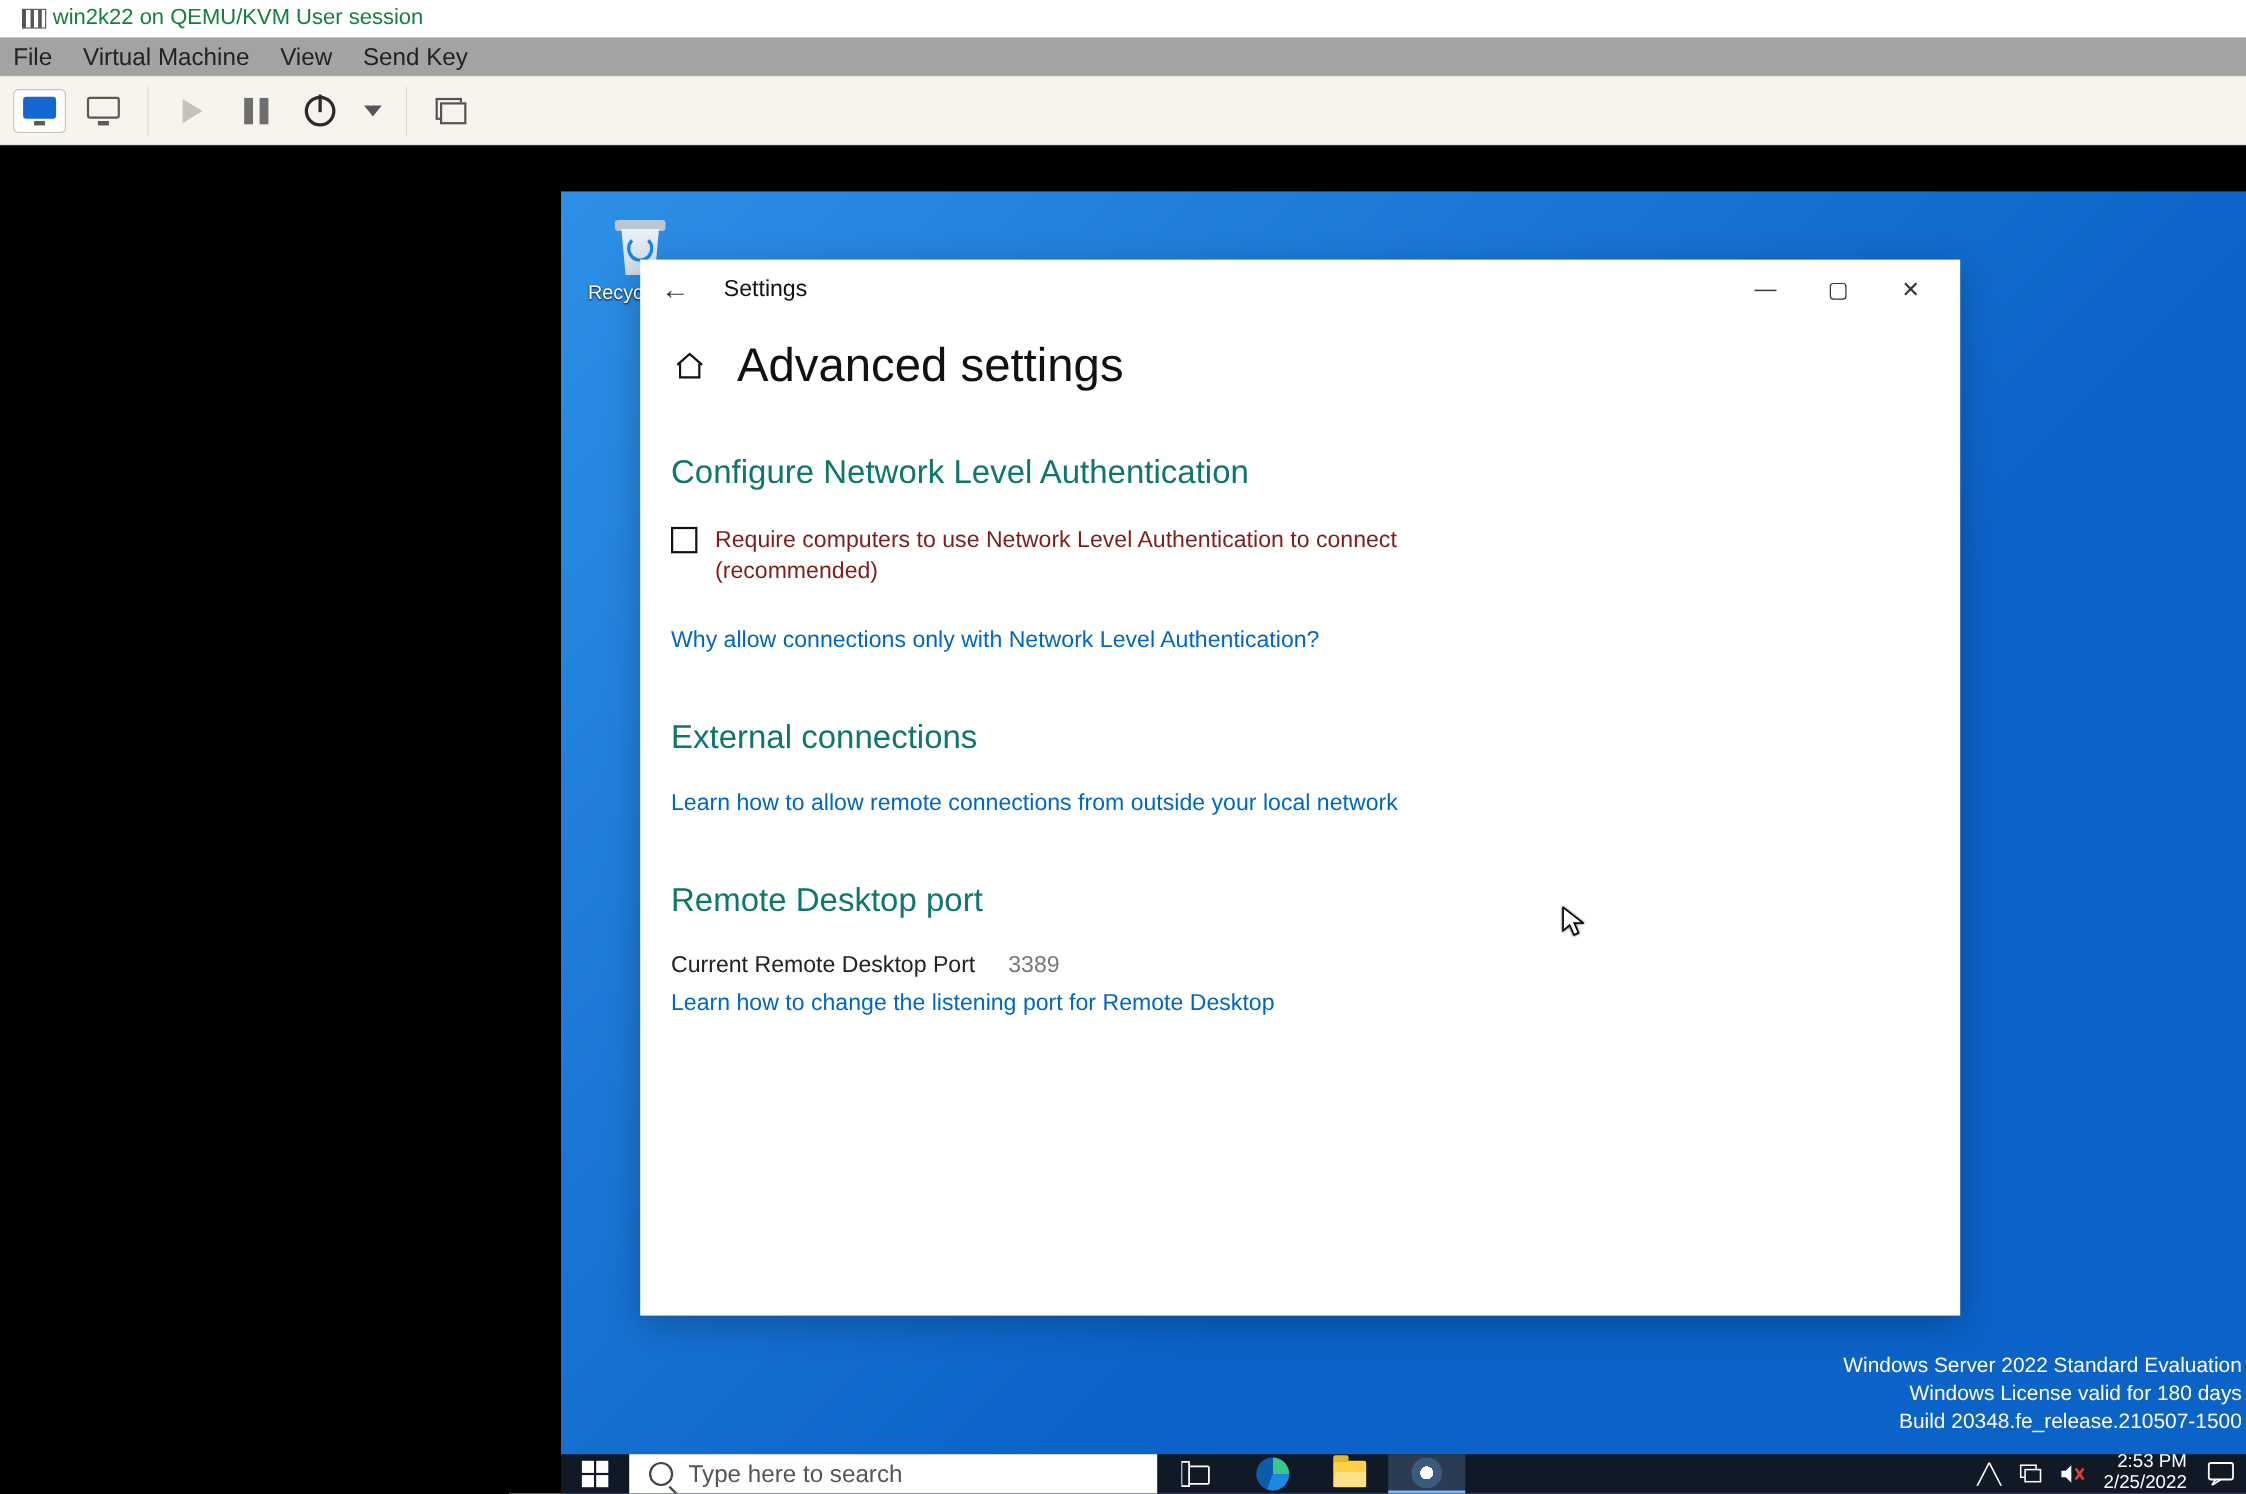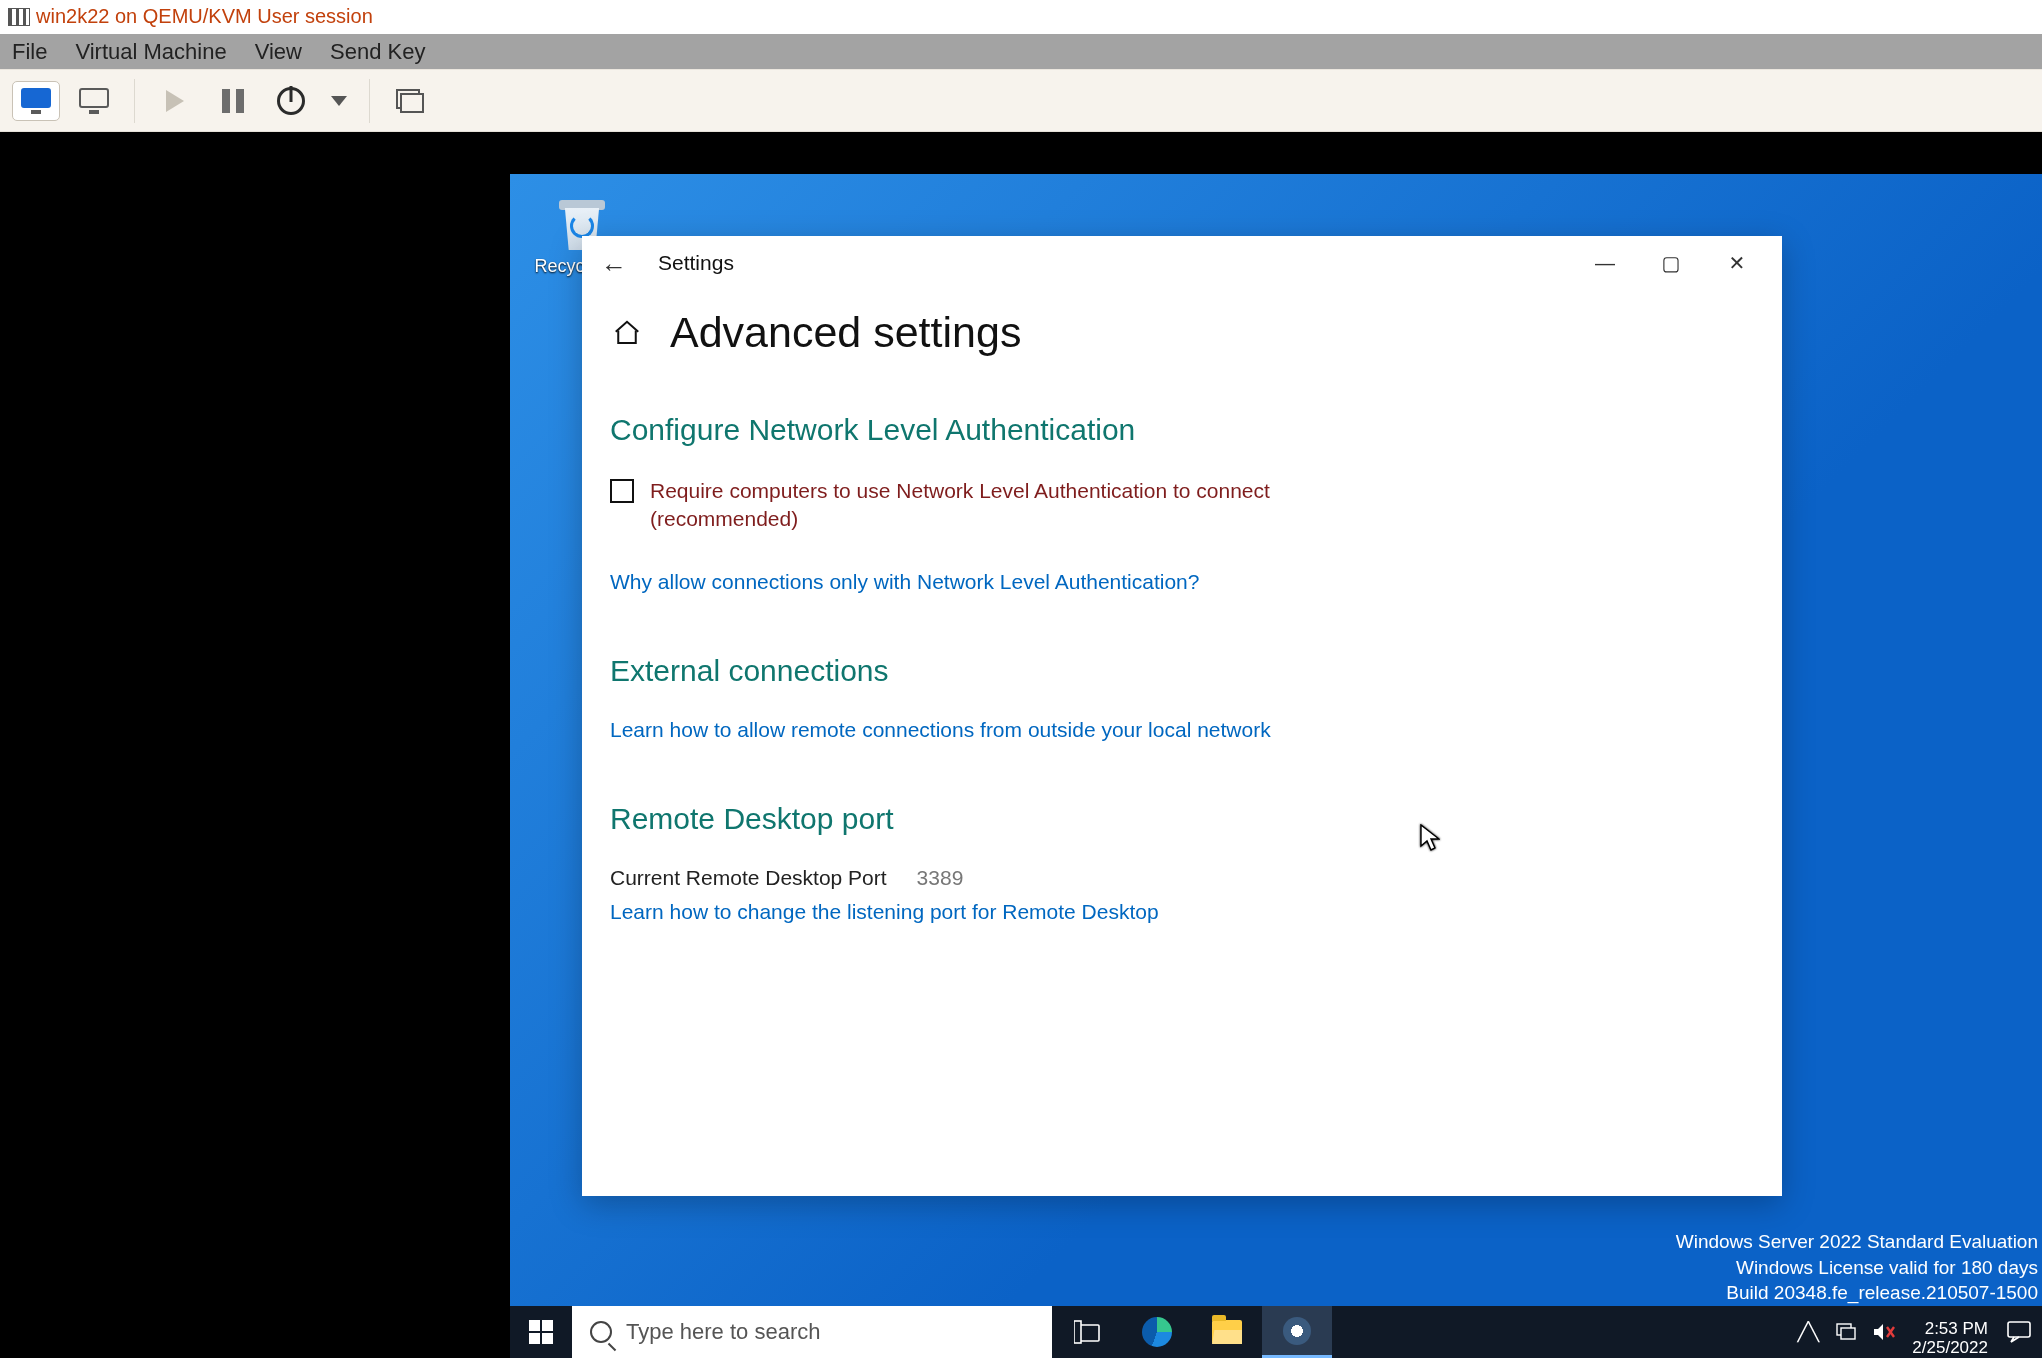--- a/index.html
+++ b/index.html
@@ -1,18 +1,18 @@
 <!DOCTYPE html>
 <html><head>
 <meta charset="utf-8">
 <style>
   * { box-sizing: border-box; margin: 0; padding: 0; }
   html, body { width: 2042px; height: 1358px; font-family: "Segoe UI", Arial, sans-serif; overflow: hidden; background:#fff;}
   
-  .vm-titlebar { height: 34px; display:flex; align-items:center; padding:0 8px; font-size:20px; color:#c2410c; background:#fff; border-bottom:1px solid #fff;}
+  .vm-titlebar { height: 34px; display:flex; align-items:center; padding:0 8px; font-size:20px; color:#15803d; background:#fff; border-bottom:1px solid #fff;margin-left:12px;}
   .vm-titlebar .logo { width:22px; height:18px; margin-right:6px; background:
       linear-gradient(to right,#555 3px,transparent 3px) 0 0/7px 18px,
       linear-gradient(to right,#555 3px,transparent 3px) 7px 0/7px 18px,
       linear-gradient(to right,#555 3px,transparent 3px) 14px 0/7px 18px;
       border:1px solid #555; }
   .vm-menubar { height: 36px; display:flex; align-items:center; gap:28px; padding:0 12px; font-size:22px; color:#222; background:#a3a3a3; border-bottom:1px solid #ebe6de;}
   .vm-menubar span { cursor:default; }
   .vm-toolbar { height:62px; display:flex; align-items:center; gap:10px; padding:0 12px; background:#f7f3ed; border-bottom:1px solid #e5e0d8;}
   .tb-btn { width:48px; height:40px; border:1px solid transparent; border-radius:5px; display:flex; align-items:center; justify-content:center; }
   .tb-btn.active { border:1px solid #c9c2b6; background:#fff; }
@@ -59,21 +59,21 @@
   .sec2{margin-top:12px;}
   .port-row{display:flex;gap:30px;font-size:21px;margin-bottom:10px;}
   .port-label{color:#222;}
   .port-val{color:#777;}
   
   .cursor{position:absolute;left:838px;top:588px;width:20px;height:28px;pointer-events:none;}
   .cursor svg{width:20px;height:28px;filter:drop-shadow(0 0 1px #000);}
   
   .watermark{position:absolute;right:4px;bottom:52px;text-align:right;color:#fff;font-size:19px;line-height:1.35;}
   
-  .taskbar{position:absolute;left:0;right:0;bottom:0;height:52px;background:#101926;display:flex;align-items:stretch;color:#fff;}
+  .taskbar{position:absolute;left:0;right:0;bottom:0;height:36px;background:#101926;display:flex;align-items:stretch;color:#fff;}
   .start-btn{width:62px;display:flex;align-items:center;justify-content:center;}
   .win-logo{width:24px;height:24px;display:grid;grid-template:1fr 1fr/1fr 1fr;gap:2px;}
   .win-logo span{background:#fff;}
   .search-box{width:480px;background:#fff;display:flex;align-items:center;gap:14px;padding:0 18px;color:#555;font-size:22px;}
   .mag{width:22px;height:22px;border:2px solid #444;border-radius:50%;position:relative;}
   .mag::after{content:"";position:absolute;right:-7px;bottom:-7px;width:10px;height:2px;background:#444;transform:rotate(45deg);}
   .pin{width:70px;display:flex;align-items:center;justify-content:center;}
   .pin.active{background:#2a3b52;border-bottom:3px solid #76b9ff;}
   .task-spacer{flex:1;}
   .systray{display:flex;align-items:center;gap:14px;padding:0 8px;}

